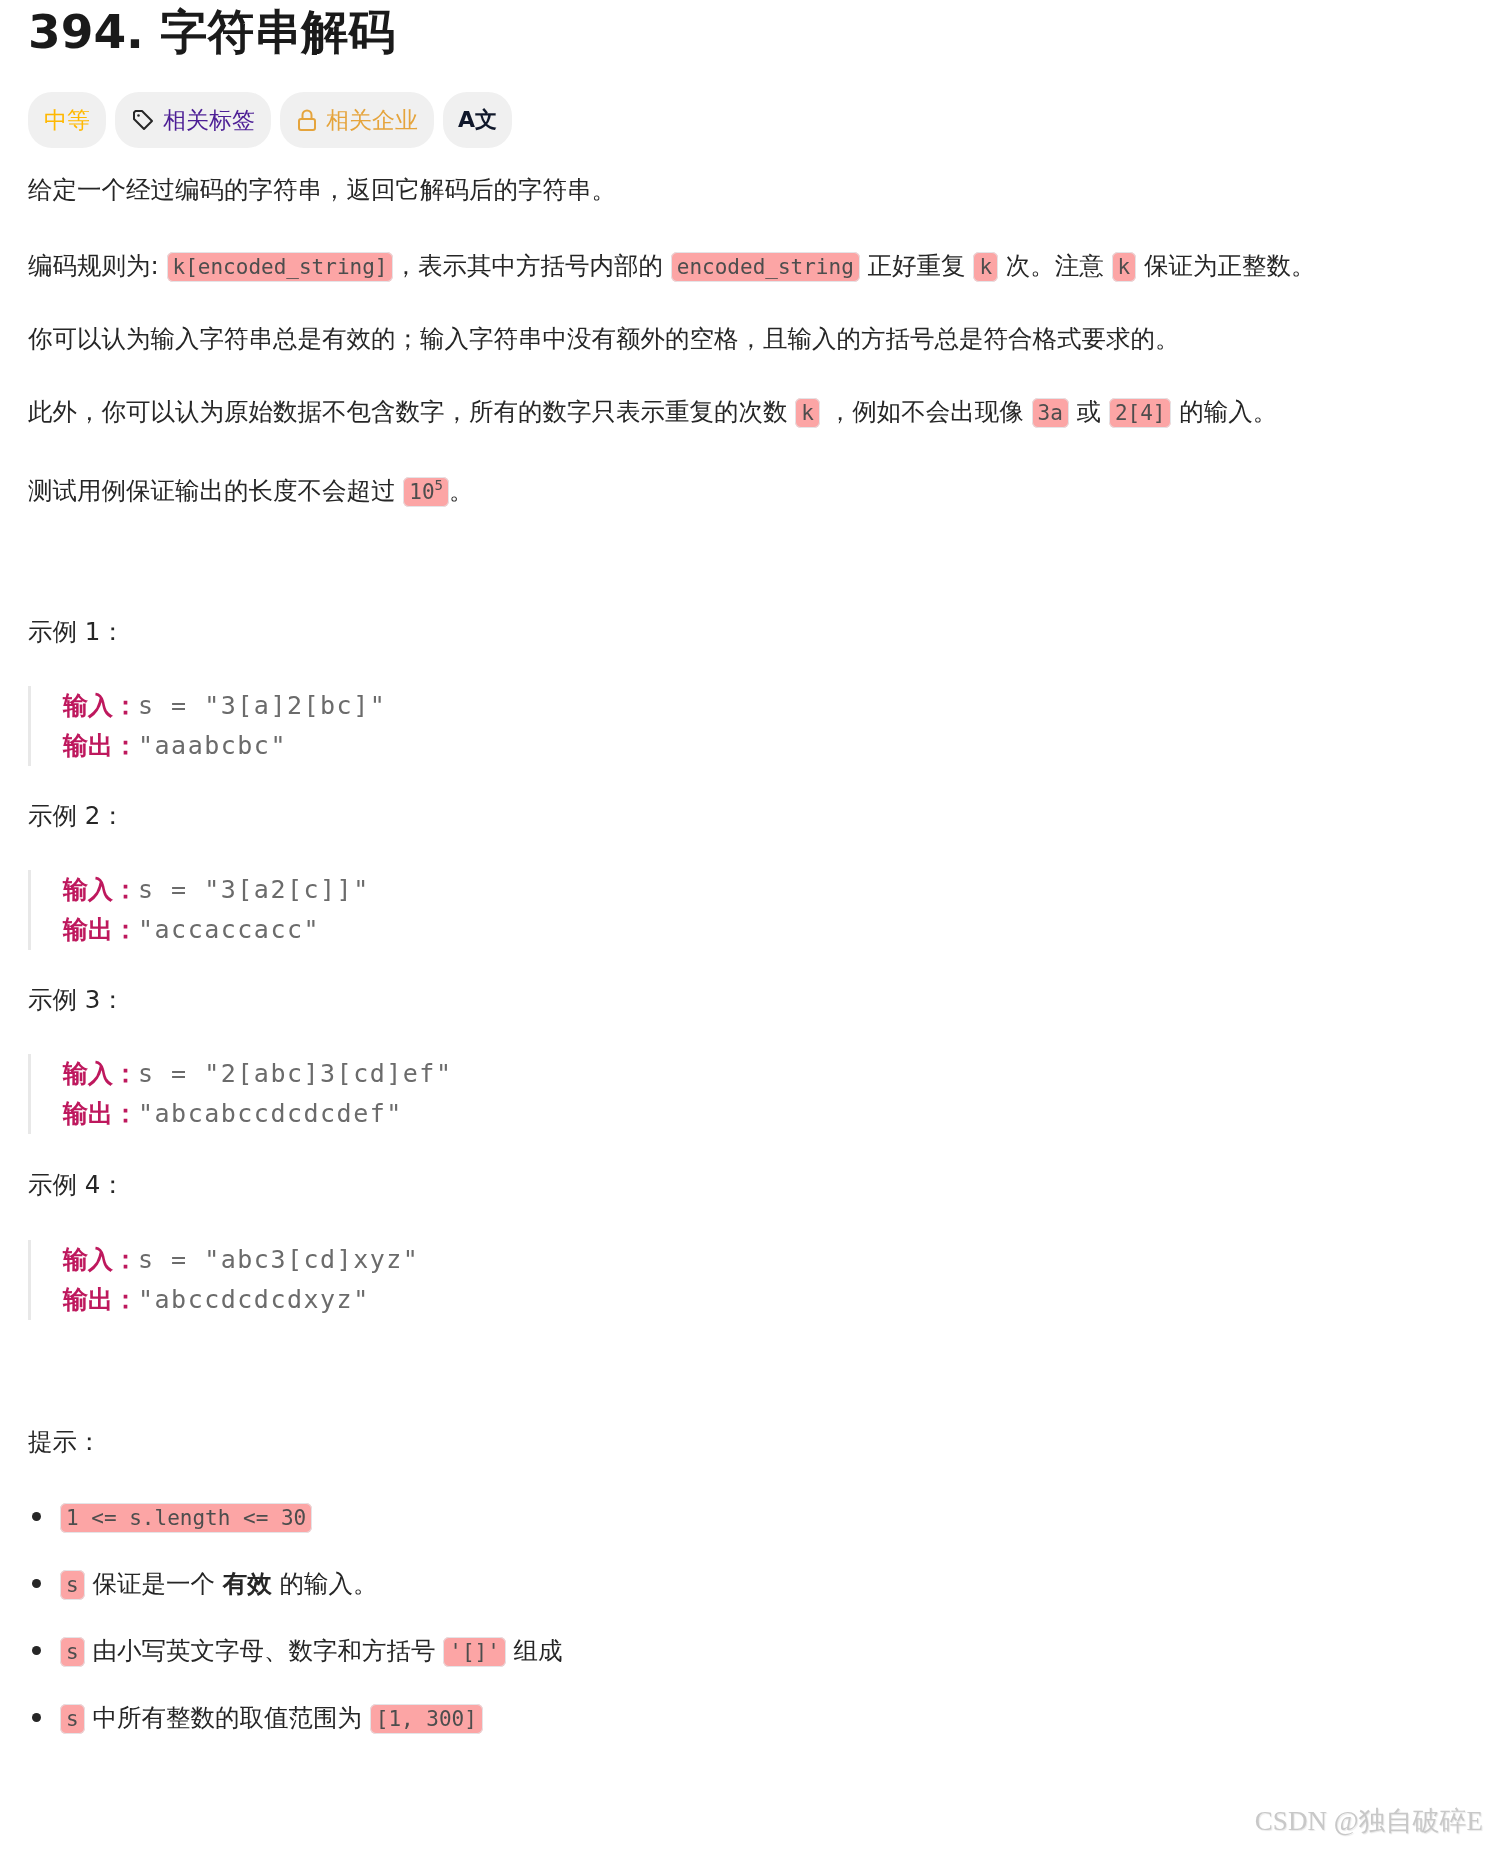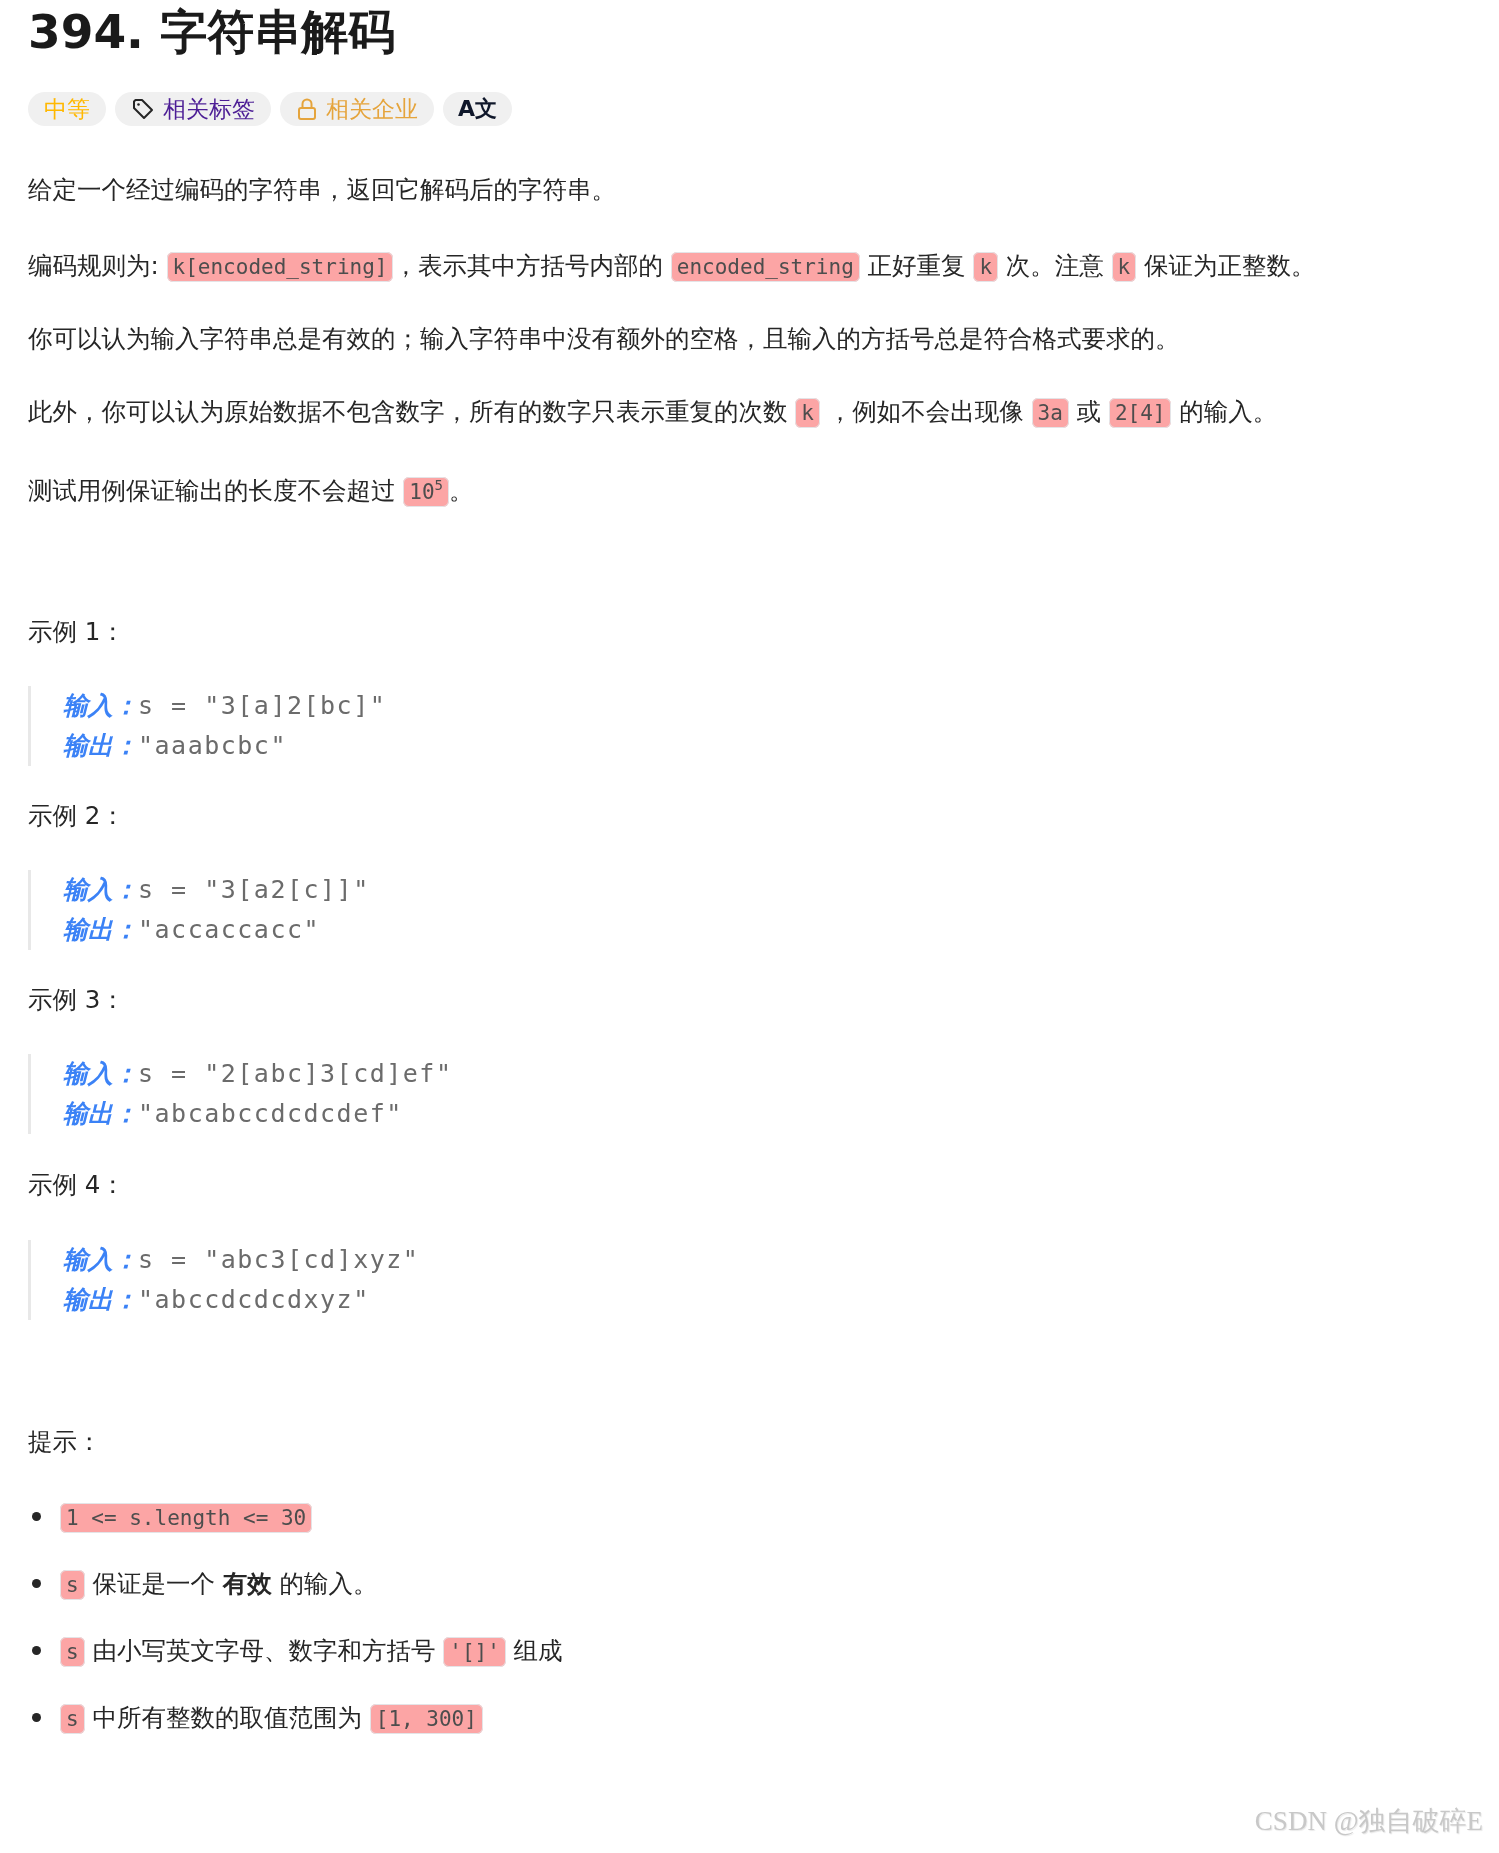--- a/index.html
+++ b/index.html
@@ -8,21 +8,21 @@
     font-family: "DejaVu Sans", "Liberation Sans", sans-serif;
     color: #262626;
   }
   .page { position: absolute; left: 28px; top: 0; width: 1450px; }
   .title {
     position: absolute; left: 0; top: 2px; margin: 0;
     font-size: 47px; font-weight: bold; color: #1a1a1a; line-height: 60px; white-space: nowrap;
   }
   .pills { position: absolute; left: 0; top: 92px; display: flex; gap: 9px; }
   .pill {
-    height: 34px; border-radius: 24px; background: #f0f0f0;
+    height: 56px; border-radius: 24px; background: #f0f0f0;
     display: flex; align-items: center; padding: 0 16px; gap: 8px;
     font-size: 23px; line-height: 48px; white-space: nowrap; cursor: pointer;
   }
   .pill.diff { color: #ffb800; }
   .pill.tags { color: #4c1d95; }
   .pill.company { color: #e5a43c; }
   .pill.trans { padding: 0 15px; color: #0f172a; font-weight: bold; font-size: 22px; }
   .pill svg { display: block; }
   .para {
     position: absolute; left: 0; margin: 0; font-size: 24.5px; line-height: 36px;
@@ -36,21 +36,21 @@
   sup { font-size: 14px; vertical-align: 9px; }
   .h3 {
     position: absolute; left: 0; margin: 0; font-size: 24.5px; font-weight: normal;
     line-height: 36px; color: #262626; white-space: nowrap;
   }
   .quote {
     position: absolute; left: 0; width: 1200px; border-left: 3px solid #e8e8e8;
     padding-left: 32px; box-sizing: border-box;
   }
   .qline { font-size: 25px; line-height: 40px; white-space: nowrap; }
-  .qlabel { font-weight: bold; color: #3b82f6; font-style: italic; }
+  .qlabel { font-weight: bold; color: #be185d; }
   .qval {
     font-family: "DejaVu Sans Mono", "Liberation Mono", monospace; color: #6b6b6b;
     font-size: 25px; letter-spacing: 1.5px;
   }
   .bullets { position: absolute; left: 0; margin: 0; padding: 0; list-style: none; }
   .bullets li {
     position: relative; padding-left: 32px; font-size: 24.5px; line-height: 65px; white-space: nowrap;
   }
   .bullets li::before {
     content: ""; position: absolute; left: 4px; top: 28px; width: 9px; height: 9px;

